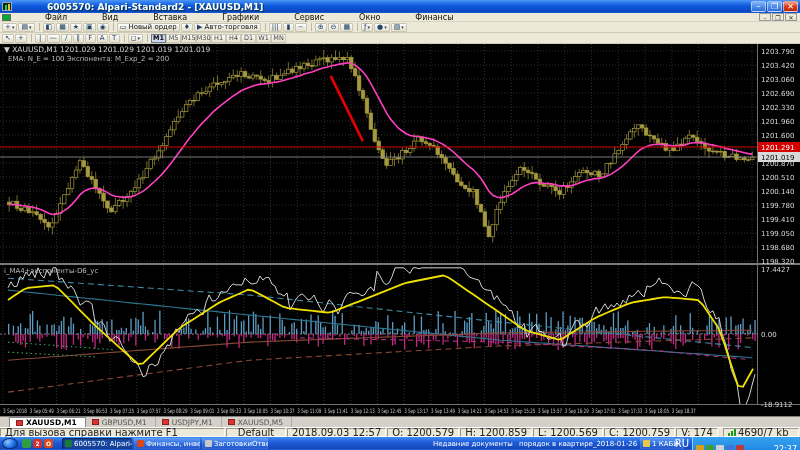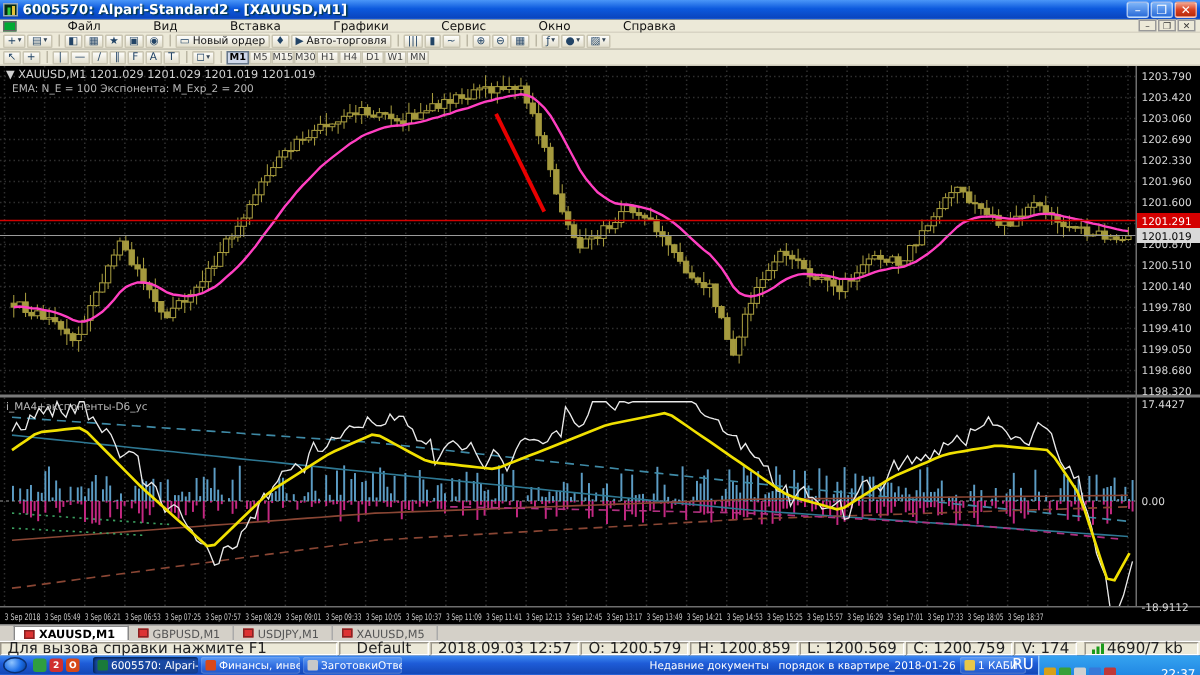--- a/index.html
+++ b/index.html
@@ -2,21 +2,21 @@
 <html><head>
 <meta charset="utf-8">
 <style>
   * { margin:0; padding:0; box-sizing:border-box; }
   html,body { width:800px; height:450px; overflow:hidden; background:#000;
     font-family:"DejaVu Sans","Liberation Sans",sans-serif; }
 
   
   #titlebar { position:absolute; top:0; left:0; width:800px; height:13px;
     background:linear-gradient(#4a96f8,#0c59dd 45%,#0a46c0 90%,#1d63e0);
-    display:flex; align-items:center; padding:0 2px; }
+    display:flex; align-items:center; padding:0 2px;gap:32px; }
   #titlebar .ticon { width:10px; height:9px; background:#062a12; border:1px solid #9ab;
     margin-right:3px; position:relative; }
   #titlebar .ticon i { position:absolute; width:2px; background:#2ecc40; }
   #titlebar .title { color:#fff; font-size:9px; font-weight:bold;
     text-shadow:1px 1px 1px #033; white-space:nowrap; }
   .winbtns { margin-left:auto; display:flex; gap:1px; }
   .winbtn { width:15px; height:11px; border-radius:2px; color:#fff; font-size:8px;
     line-height:10px; text-align:center;
     background:linear-gradient(#7db4f8,#2a6bd8); border:1px solid #fff8; }
   .winbtn.close { background:linear-gradient(#f2a28c,#d84020 50%,#b82808); }
@@ -104,21 +104,21 @@
 
 <div id="menubar">
   <span class="chicon"></span>
   <span id="menuitems" style="display:flex">
       <span class="menuitem">Файл</span>
       <span class="menuitem">Вид</span>
       <span class="menuitem">Вставка</span>
       <span class="menuitem">Графики</span>
       <span class="menuitem">Сервис</span>
       <span class="menuitem">Окно</span>
-      <span class="menuitem">Справка</span>
+      <span class="menuitem">Финансы</span>
     </span>
   <span class="menuwinbtns">
     <span class="mwb">–</span>
     <span class="mwb">❐</span>
     <span class="mwb">✕</span>
   </span>
 </div>
 
 <div id="toolbar1" class="toolbar">
     <span class="tbtn">

